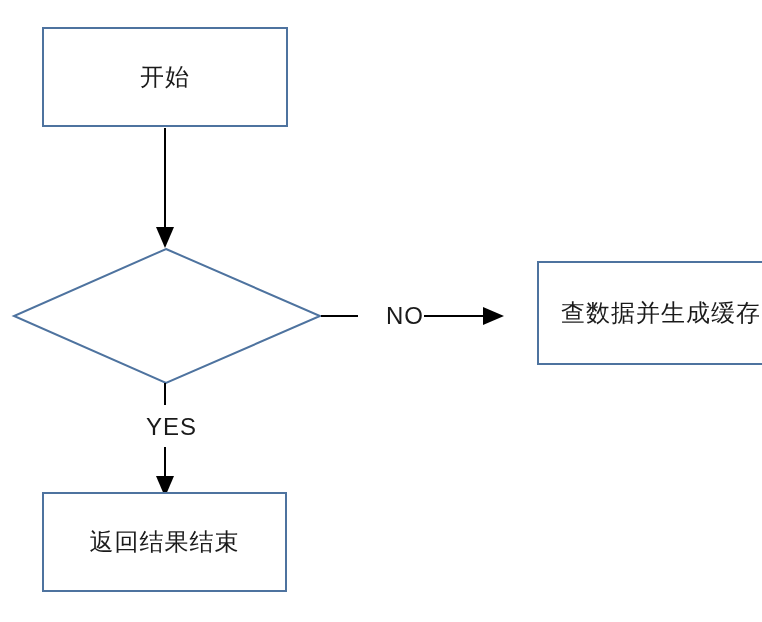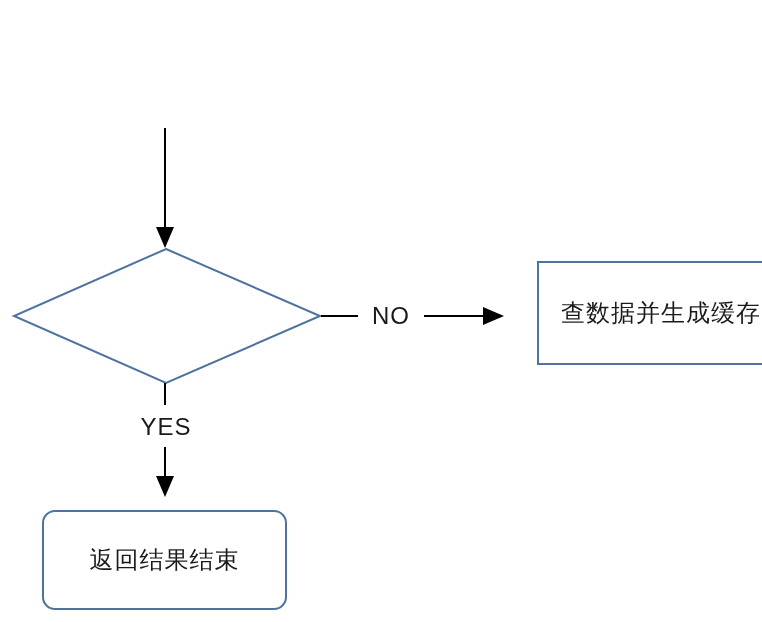--- a/index.html
+++ b/index.html
@@ -31,21 +31,21 @@
     letter-spacing:1px;
   }
   .floating-label{
     position:absolute;
     text-align:center;
     font-size:24px;
     letter-spacing:1px;
   }
   .edge-label{
     position:absolute;
-    text-align:center;
+    text-align:right;
     font-size:24px;
     background:var(--bg);
     letter-spacing:1px;
   }
 </style>
 </head>
 <body>
 
 <div class="canvas">
 
@@ -57,27 +57,30 @@
     <polygon class="head" points="165,248 156,227 174,227"></polygon>
 
     <line class="edge" x1="321" y1="316" x2="486" y2="316"></line>
     <polygon class="head" points="504,316 483,307 483,325"></polygon>
 
     <line class="edge" x1="165" y1="383" x2="165" y2="405"></line>
     <line class="edge" x1="165" y1="447" x2="165" y2="481"></line>
     <polygon class="head" points="165,497 156,476 174,476"></polygon>
   </svg>
 
+  <div class="node" style="left:42px;top:27px;width:246px;height:100px;">
+    <span>开始</span>
+  </div>
 
 
   <div class="node" style="left:505px;top:261px;width:248px;height:104px;margin-left:32px;">
     <span>查数据并生成缓存</span>
   </div>
 
-  <div class="node" style="left:42px;top:510px;width:245px;height:100px;border-radius:13px;">
+  <div class="node" style="left:42px;top:492px;width:245px;height:100px;">
     <span>返回结果结束</span>
   </div>
 
   <div class="edge-label" style="left:358px;top:302px;width:66px;height:28px;line-height:28px;">NO</div>
 
   <div class="edge-label" style="left:135px;top:413px;width:62px;height:28px;line-height:28px;">YES</div>
 
 </div>
 
 </body></html>

